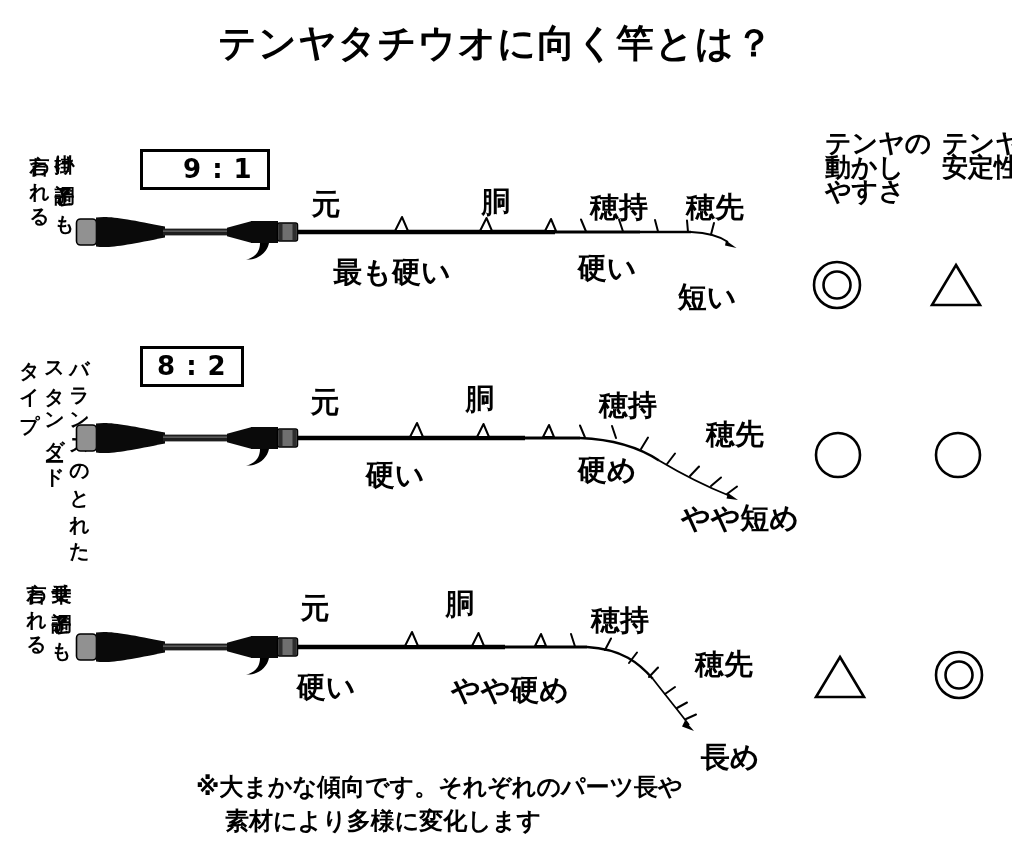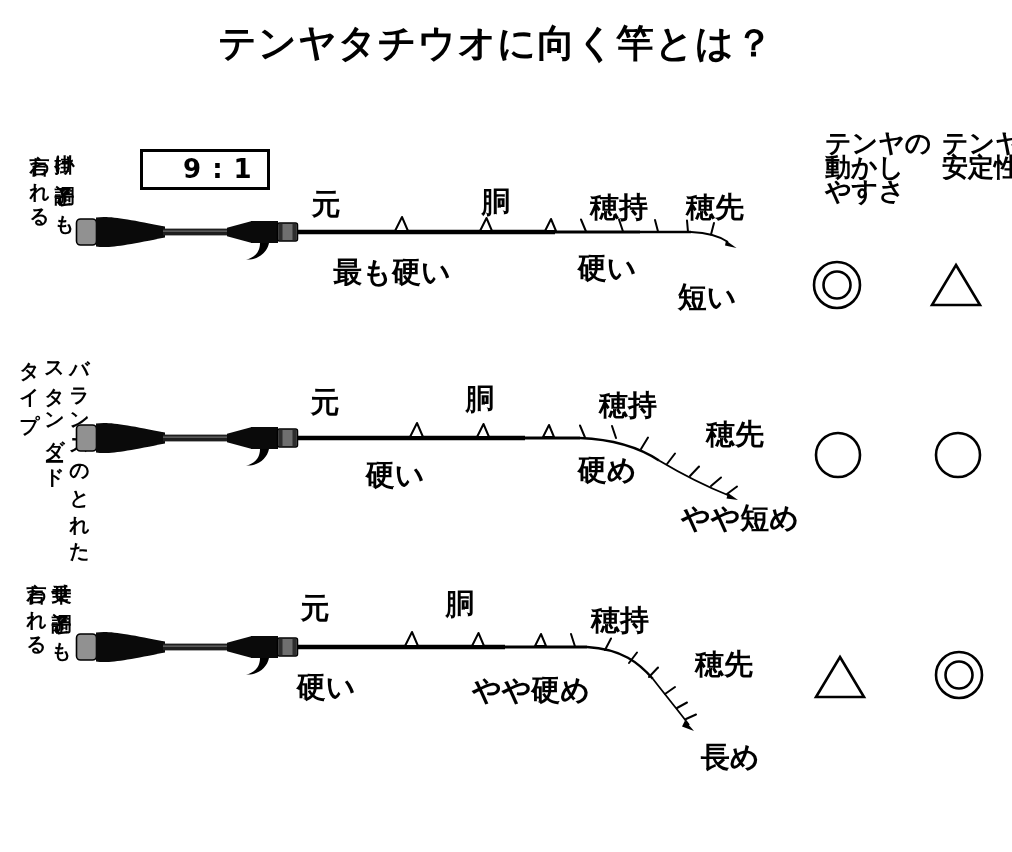--- a/index.html
+++ b/index.html
@@ -93,20 +93,21 @@
       <svg viewBox="0 0 56 56" width="56" height="56">
         <path d="M28,10 L52,50 L4,50 Z" fill="none" stroke="#000" stroke-width="2.6"></path>
       </svg>
     </div>
 
   <div class="abs side" style="left:18px;top:347px;">
     <span>バランスのとれた</span>
     <span>スタンダード</span>
     <span>タイプ</span>
   </div>
+  <div class="abs ratio-badge" style="left:140px;top:346px;">8 : 2</div>
 
   <svg class="abs" style="left:75px;top:406px;" width="700" height="105" viewBox="0 0 700 105">
     <g>
       <rect x="1.5" y="19" width="20" height="26" rx="4" fill="#919191" stroke="#000" stroke-width="1.6"></rect>
       <path d="M21,17.5 C34,15.5 52,19 90,26.5 L90,37.5 C52,45 34,48.5 21,46.5 Z" fill="#0a0a0a"></path>
       <rect x="88" y="28.6" width="66" height="6.8" fill="#1e1e1e"></rect>
       <rect x="88" y="30.4" width="66" height="1.5" fill="#606060"></rect>
       <path d="M152,27.8 L177,21 L177,43 L152,36.2 Z" fill="#0a0a0a"></path>
       <rect x="176" y="21" width="27" height="22" fill="#0a0a0a"></rect>
       <path d="M185,43 C185,54 177,58.5 171,59.5 C181.5,60.5 192,53.5 194,43 Z" fill="#000"></path>
@@ -193,29 +194,33 @@
       <path d="M611,104 L621,99.5" fill="none"></path>
     </g>
   </svg>
 
   <span class="abs part-label" style="left:315px;top:594px;">元</span>
   <span class="abs part-label" style="left:460px;top:590px;">胴</span>
   <span class="abs part-label" style="left:620px;top:606px;">穂持</span>
   <span class="abs part-label" style="left:724px;top:650px;">穂先</span>
 
   <span class="abs stiff-label" style="left:326px;top:673px;">硬い</span>
-  <span class="abs stiff-label" style="left:531px;top:676px;">やや硬め</span>
+  <span class="abs stiff-label" style="left:510px;top:676px;">やや硬め</span>
   <span class="abs stiff-label" style="left:730px;top:743px;">長め</span>
 
   <div class="abs rating" style="left:812px;top:647px;">
       <svg viewBox="0 0 56 56" width="56" height="56">
         <path d="M28,10 L52,50 L4,50 Z" fill="none" stroke="#000" stroke-width="2.6"></path>
       </svg>
     </div>
   <div class="abs rating" style="left:931px;top:647px;">
       <svg viewBox="0 0 56 56" width="56" height="56">
         <circle cx="28" cy="28" r="23" fill="none" stroke="#000" stroke-width="2.6"></circle>
         <circle cx="28" cy="28" r="13.5" fill="none" stroke="#000" stroke-width="2.6"></circle>
       </svg>
     </div>
 
+  <div class="abs footnote" style="left:196px;top:770px;">
+    <div>※大まかな傾向です。それぞれのパーツ長や</div>
+    <div class="ln2">素材により多様に変化します</div>
+  </div>
 
 </div>
 
 </body></html>

